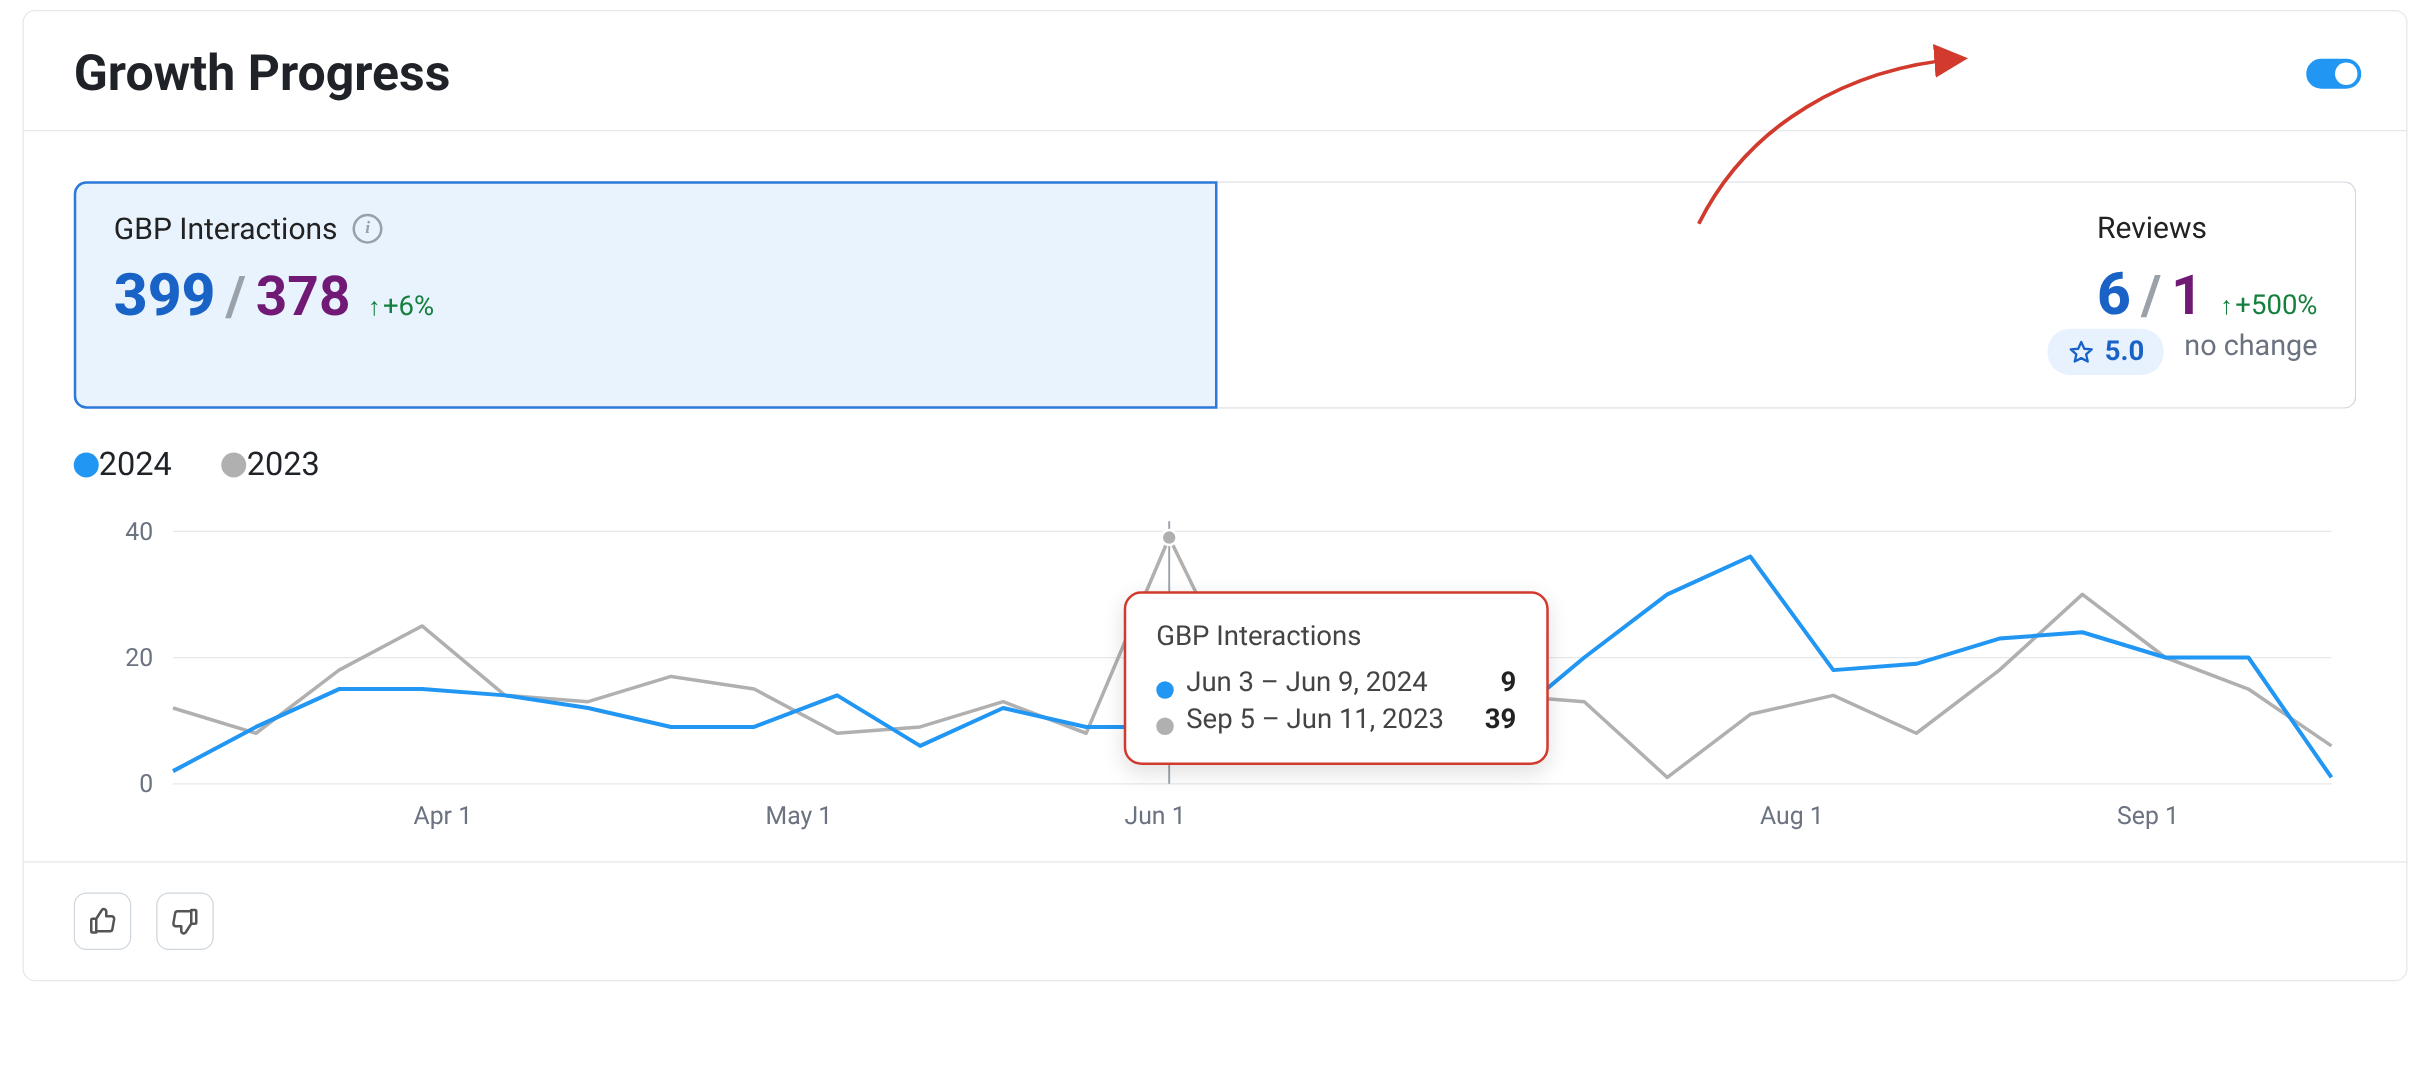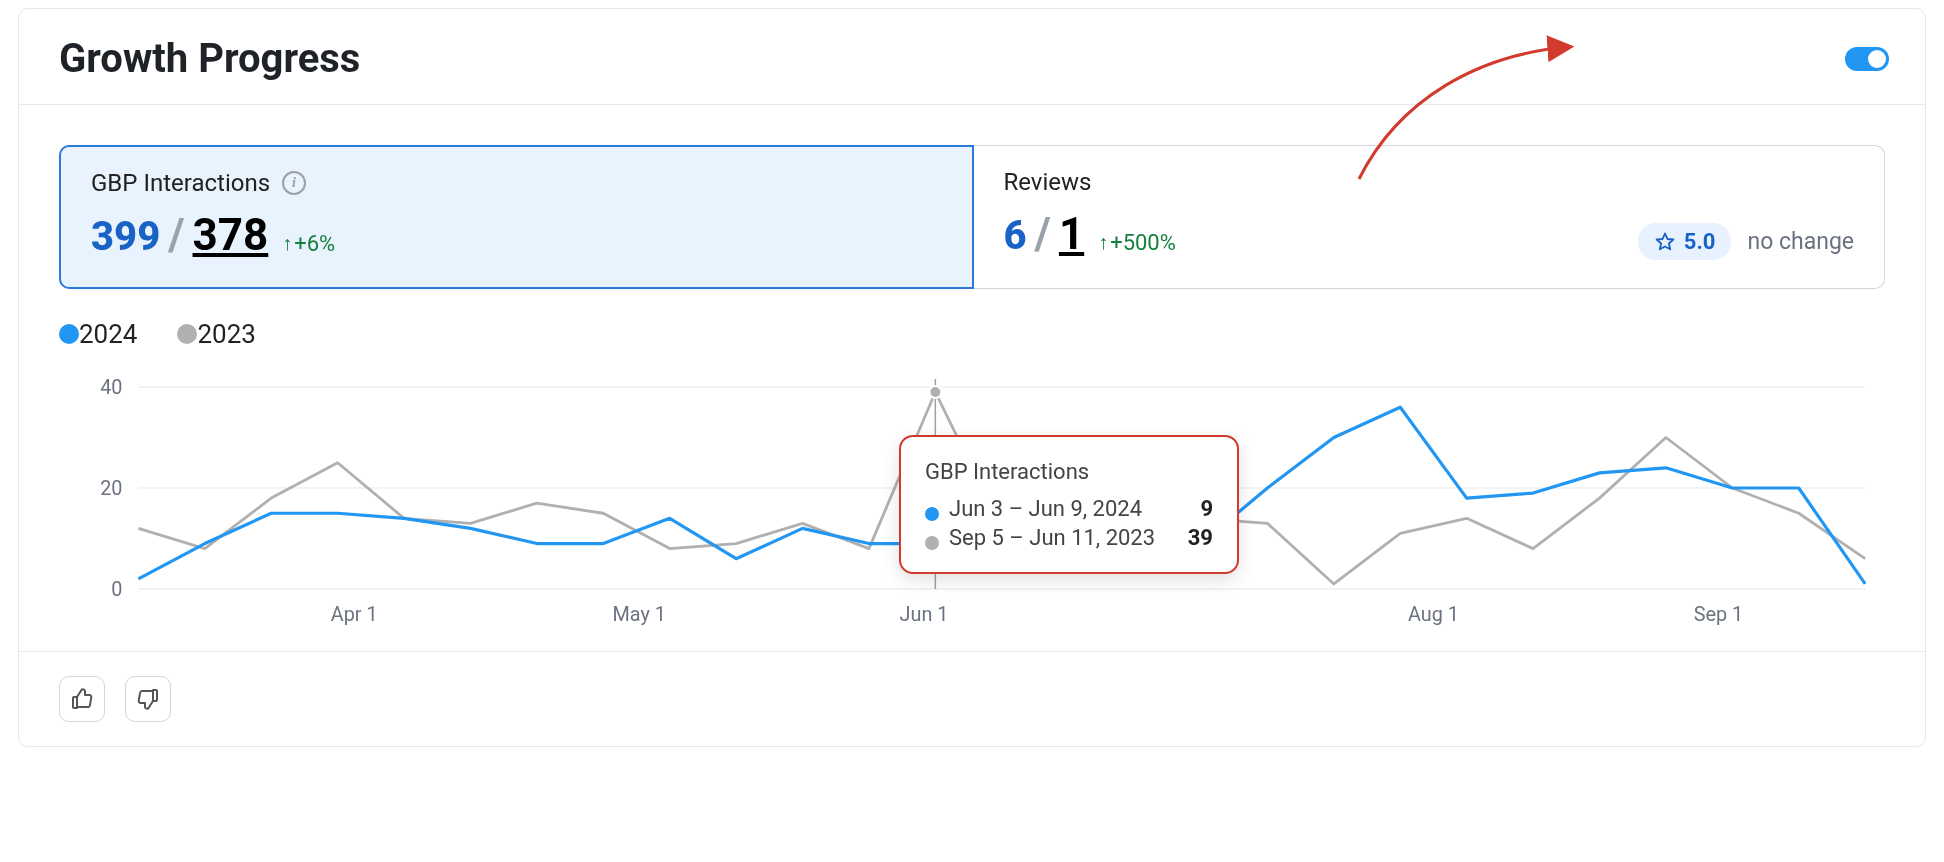--- a/index.html
+++ b/index.html
@@ -65,36 +65,36 @@
   .card-title-row { display:flex; align-items:center; gap:12px; }
   .card-title { font-size:24px; color:#222; }
   .info-icon {
     width:20px; height:20px; border-radius:50%;
     border:2px solid #9aa0a6; color:#9aa0a6;
     font-size:14px; font-weight:700; font-style:italic;
     display:flex; align-items:center; justify-content:center;
     font-family:Georgia,serif;
   }
   .card-values { margin-top:12px; display:flex; align-items:baseline; gap:8px; }
-  .v-primary   { font-size:40px; font-weight:800; color:#1a63c6; }
+  .v-primary   { font-size:47px; font-weight:800; color:#1a63c6; }
   .v-slash     { font-size:44px; font-weight:700; color:#9aa1a8; }
-  .v-secondary { font-size:44px; font-weight:700; color:#000000;text-decoration:underline; }
+  .v-secondary { font-size:44px; font-weight:700; color:#701a75; }
   .delta { font-size:22px; color:var(--green); margin-left:6px; display:inline-flex; align-items:center; gap:2px; }
   .delta .arrow { font-size:20px; }
 
-  .rating-wrap { display:flex; align-items:center; gap:16px;margin-top:41px; }
+  .rating-wrap { display:flex; gap:16px; }
   .rating-chip {
     display:inline-flex; align-items:center; gap:8px;
     background:#e8f1fe; color:#1a63c6;
     padding:6px 16px; border-radius:18px; font-weight:700; font-size:22px;
   }
   .star-icon { width:22px; height:22px; display:inline-block; }
   .nochange { font-size:23px; color:var(--gray-text); }
 
-  .right-card-inner { display:flex; align-items:flex-end; justify-content:space-between; }
+  .right-card-inner { display:flex; align-items:flex-end; justify-content:space-between;flex-direction:column; }
 
   
   .legend { padding:30px 40px 0 40px; display:flex; gap:40px; align-items:center; font-size:26px; }
   .legend-item { display:flex; align-items:center; }
   .swatch { width:20px; height:20px; border-radius:50%; }
 
   
   .chart-wrap { padding:20px 40px 0 40px; position:relative; }
   .chart-svg { width:100%; height:260px; display:block; }
 

